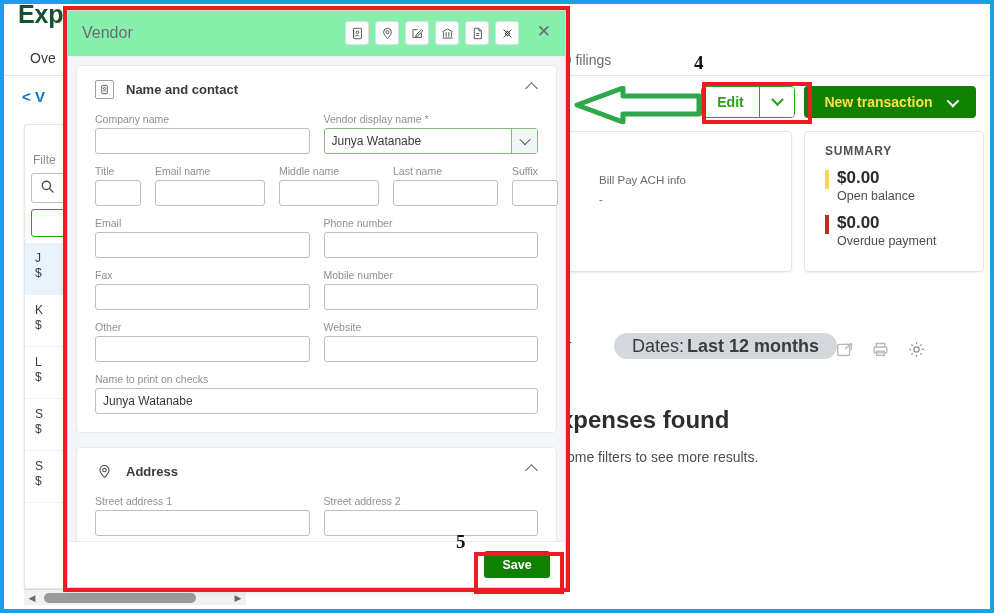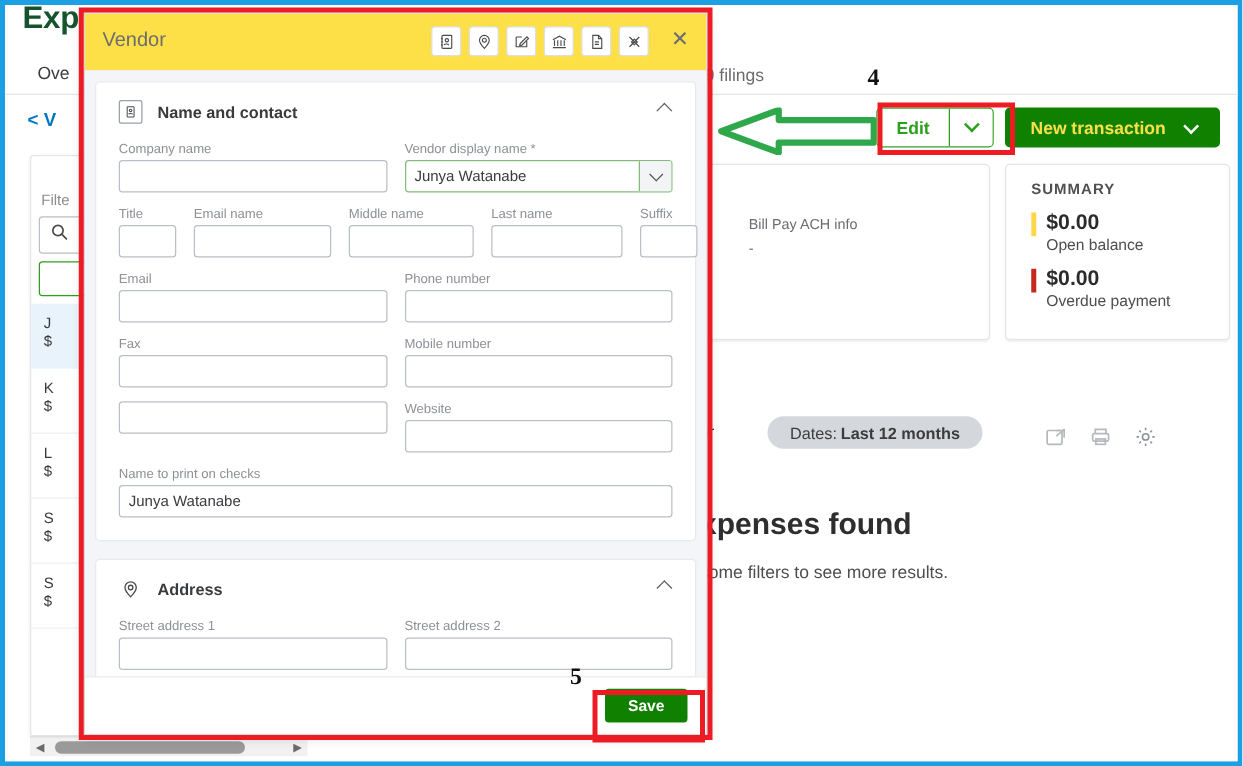--- a/index.html
+++ b/index.html
@@ -173,21 +173,21 @@
     color: #393a3d;
   }
   .date-chip {
     position: absolute;
     left: 610px; top: 329px;
     height: 26px;
     padding: 12px 18px;
     border-radius: 14px;
     background: #d4d7dc;
     display: flex; align-items: center;
-    font-size: 13px;
+    font-size: 18px;
     color: #3c3c3c;
   }
   .date-chip b { font-weight: 700; margin-left: 3px; }
 
   .icon-tools {
     position: absolute;
     left: 832px; top: 337px;
     display: flex;
     gap: 19px;
     color: #b5b8bd;
@@ -270,21 +270,21 @@
     left: 63px; top: 6px;
     width: 499px; height: 578px;
     background: #ffffff;
     border: 1px solid #d4d7dc;
     box-shadow: 0 2px 10px rgba(0,0,0,.14);
     overflow: hidden;
   }
   .modal-head {
     position: relative;
     height: 46px;
-    background: #fde047;
+    background: #86efac;
     border-bottom: 1px solid #eceef0;
   }
   .modal-title {
     position: absolute;
     left: 14px; top: 13px;
     font-size: 16px;
     color: #6b6c72;
   }
   .head-icons {
     position: absolute;
@@ -683,20 +683,21 @@
             <span class="finput"></span>
           </div>
           <div class="fld">
             <span class="flabel">Mobile number</span>
             <span class="finput"></span>
           </div>
         </div>
 
         <div class="frow">
           <div class="fld">
+            <span class="flabel">Other</span>
             <span class="finput"></span>
           </div>
           <div class="fld">
             <span class="flabel">Website</span>
             <span class="finput"></span>
           </div>
         </div>
 
         <div class="frow" style="margin-bottom:0">
           <div class="fld">

